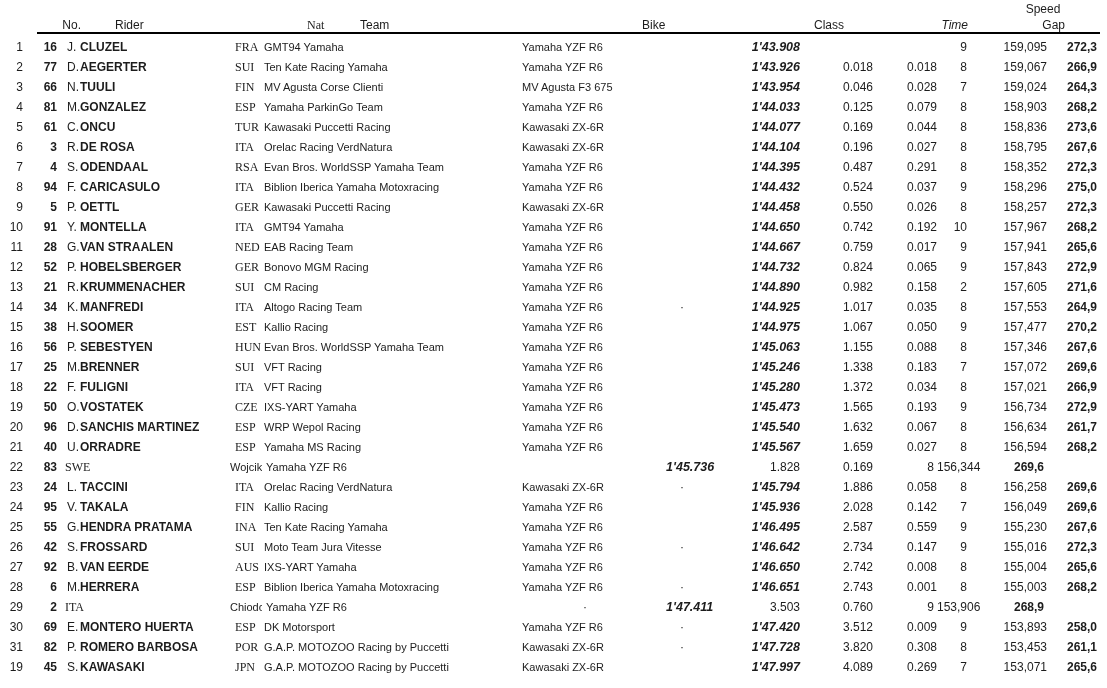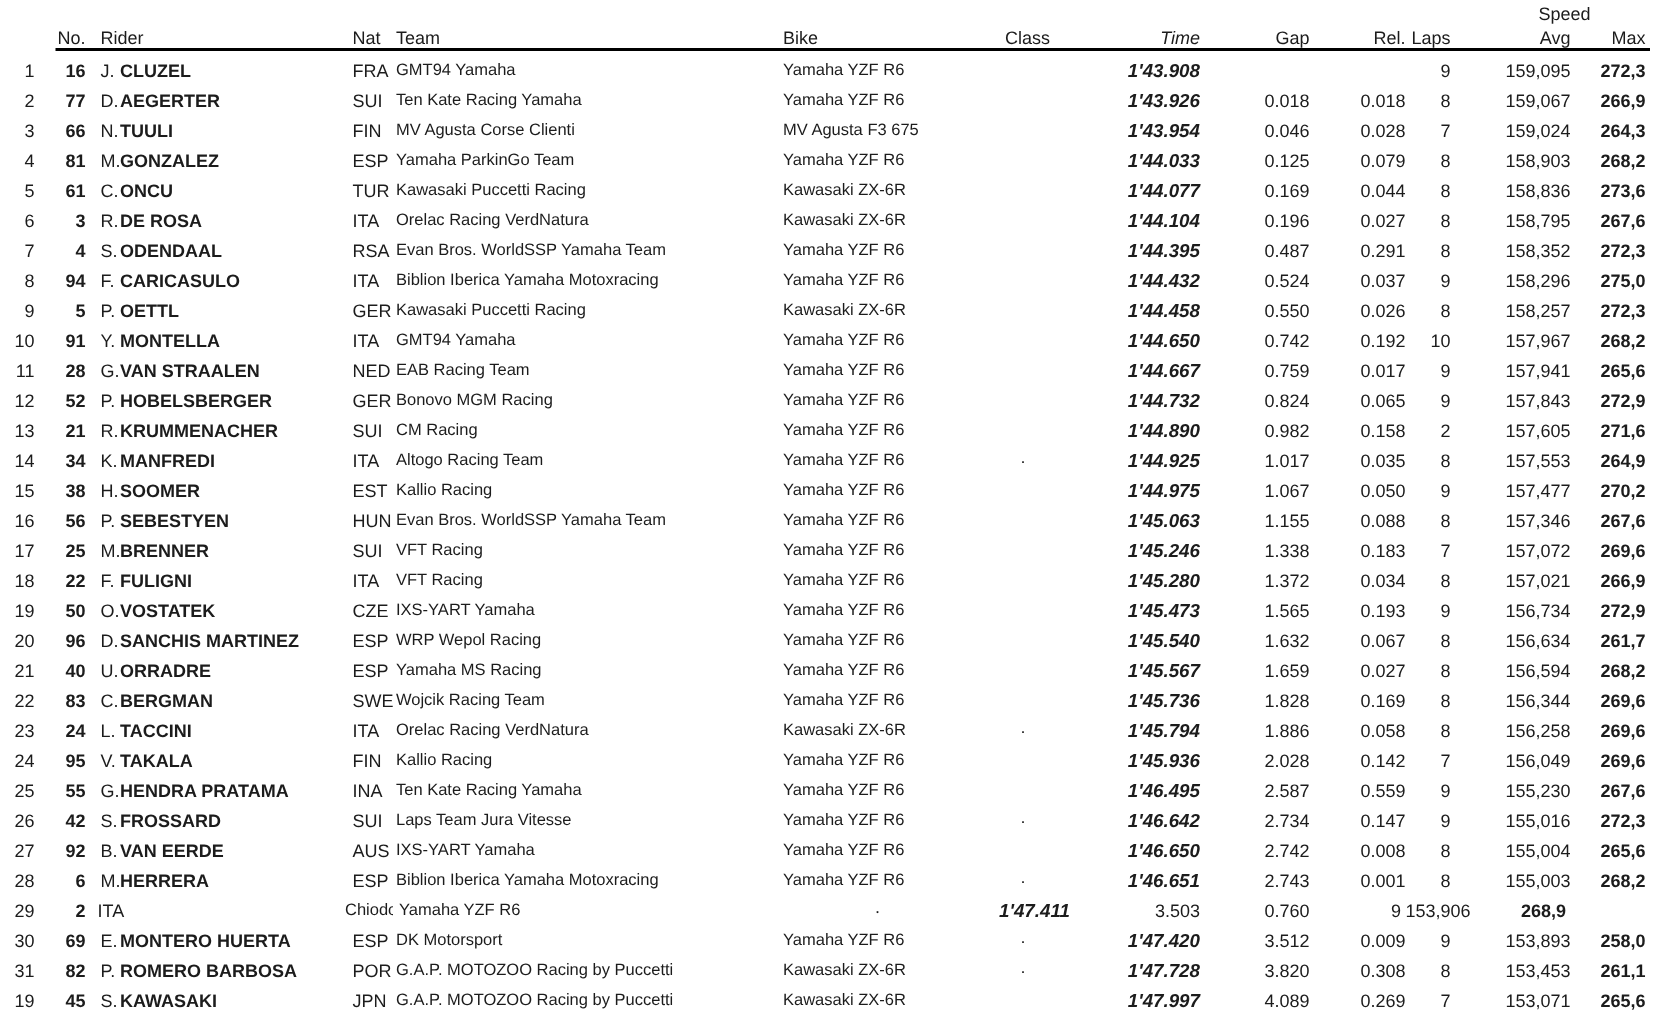--- a/index.html
+++ b/index.html
@@ -12,33 +12,33 @@
 
   .grid {
     display:grid;
     grid-template-columns:26px 32px 170px 34px 256px 148px 46px 88px 73px 64px 33px 77px 53px;
     align-items:center;
   }
 
   .hdr-speed-row { height:14px; font-size:12px; line-height:14px; }
   .speed-label { grid-column:12 / 14; text-align:center; transform:translateX(8px); }
 
-  .hdr-row { height:16px; font-size:12px; align-items:end; line-height:14px; }
+  .hdr-row { height:16px; font-size:12px; align-items:end; line-height:14px;gap:24px; }
 
   .rule { height:2px; background:#000; margin-left:37px; }
 
   .tbody { margin-top:3px; }
   .row { height:20px; line-height:20px; font-size:12px; white-space:nowrap; }
 
   .pos   { text-align:right; padding-right:3px; }
   .no    { text-align:right; padding-right:1px; font-weight:bold; }
   .rider { padding-left:9px; overflow:hidden; }
   .initial { display:inline-block; width:13px; }
   .surname { font-weight:bold; }
-  .nat   { padding-left:7px; }
+  .nat   { padding-left:7px;font-family:Liberation Serif, serif; }
   .team  { padding-left:2px; font-size:11px; overflow:hidden; }
   .bike  { padding-left:4px; font-size:11px; }
   .cls   { text-align:center; padding-right:14px; font-size:12px; }
   .time  { text-align:right; font-weight:bold; font-size:12.5px;font-style:italic; }
   .gap, .rel, .avg { text-align:right; }
   .laps  { text-align:right; padding-right:3px; }
   .max   { text-align:right; font-weight:bold; padding-right:3px; }
 
   
   .hdr-row .no, .hdr-row .time, .hdr-row .max { font-weight:normal; font-size:12px; }
@@ -405,21 +405,20 @@
     <span class="gap">1.659</span>
     <span class="rel">0.027</span>
     <span class="laps">8</span>
     <span class="avg">156,594</span>
     <span class="max">268,2</span>
   </div>
 
   <div class="grid row">
     <span class="pos">22</span>
     <span class="no">83</span>
-    <span class="rider"><span class="initial">C.</span><span class="surname">BERGMAN</span></span>
     <span class="nat">SWE</span>
     <span class="team">Wojcik Racing Team</span>
     <span class="bike">Yamaha YZF R6</span>
     <span class="cls"></span>
     <span class="time">1'45.736</span>
     <span class="gap">1.828</span>
     <span class="rel">0.169</span>
     <span class="laps">8</span>
     <span class="avg">156,344</span>
     <span class="max">269,6</span>
@@ -471,21 +470,21 @@
     <span class="laps">9</span>
     <span class="avg">155,230</span>
     <span class="max">267,6</span>
   </div>
 
   <div class="grid row">
     <span class="pos">26</span>
     <span class="no">42</span>
     <span class="rider"><span class="initial">S.</span><span class="surname">FROSSARD</span></span>
     <span class="nat">SUI</span>
-    <span class="team">Laps Team Jura Vitesse</span>
+    <span class="team">Moto Team Jura Vitesse</span>
     <span class="bike">Yamaha YZF R6</span>
     <span class="cls">·</span>
     <span class="time">1'46.642</span>
     <span class="gap">2.734</span>
     <span class="rel">0.147</span>
     <span class="laps">9</span>
     <span class="avg">155,016</span>
     <span class="max">272,3</span>
   </div>
 

